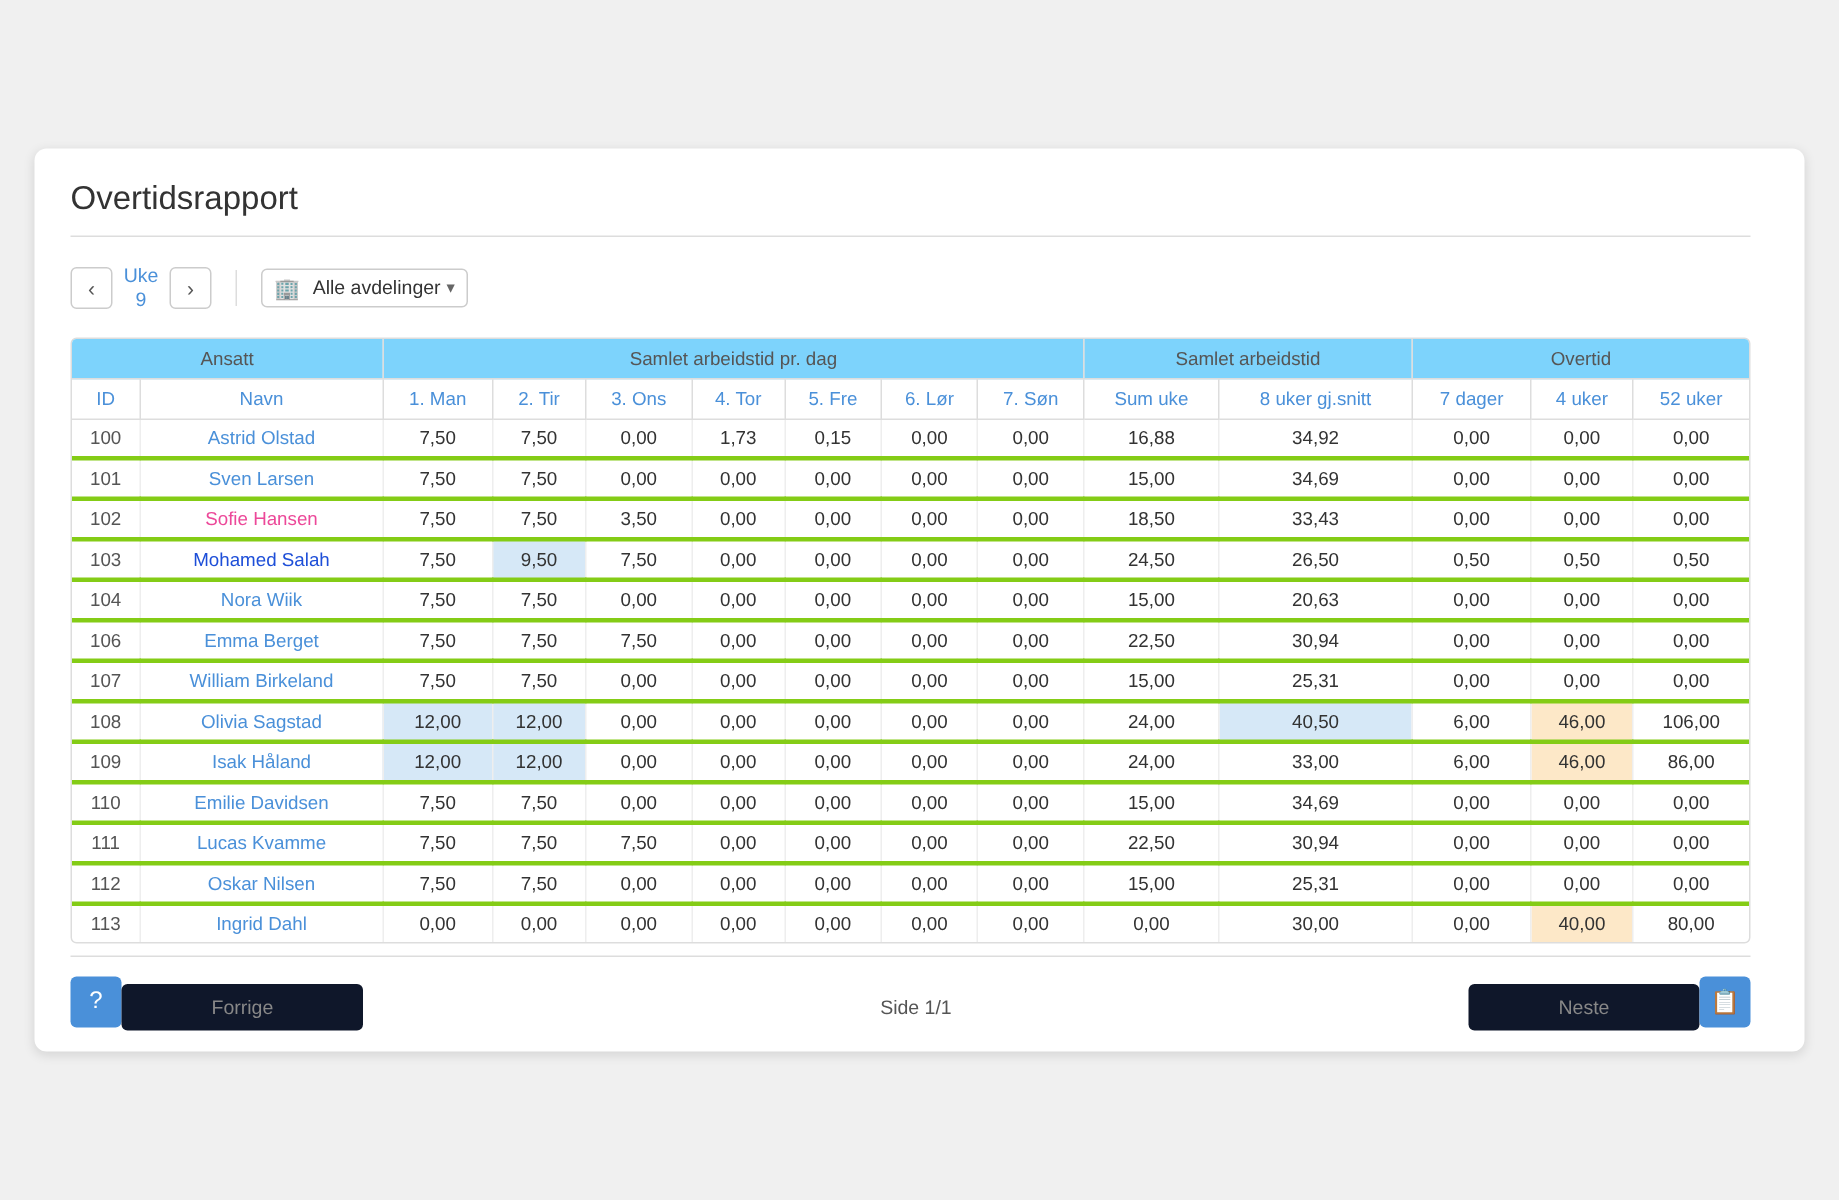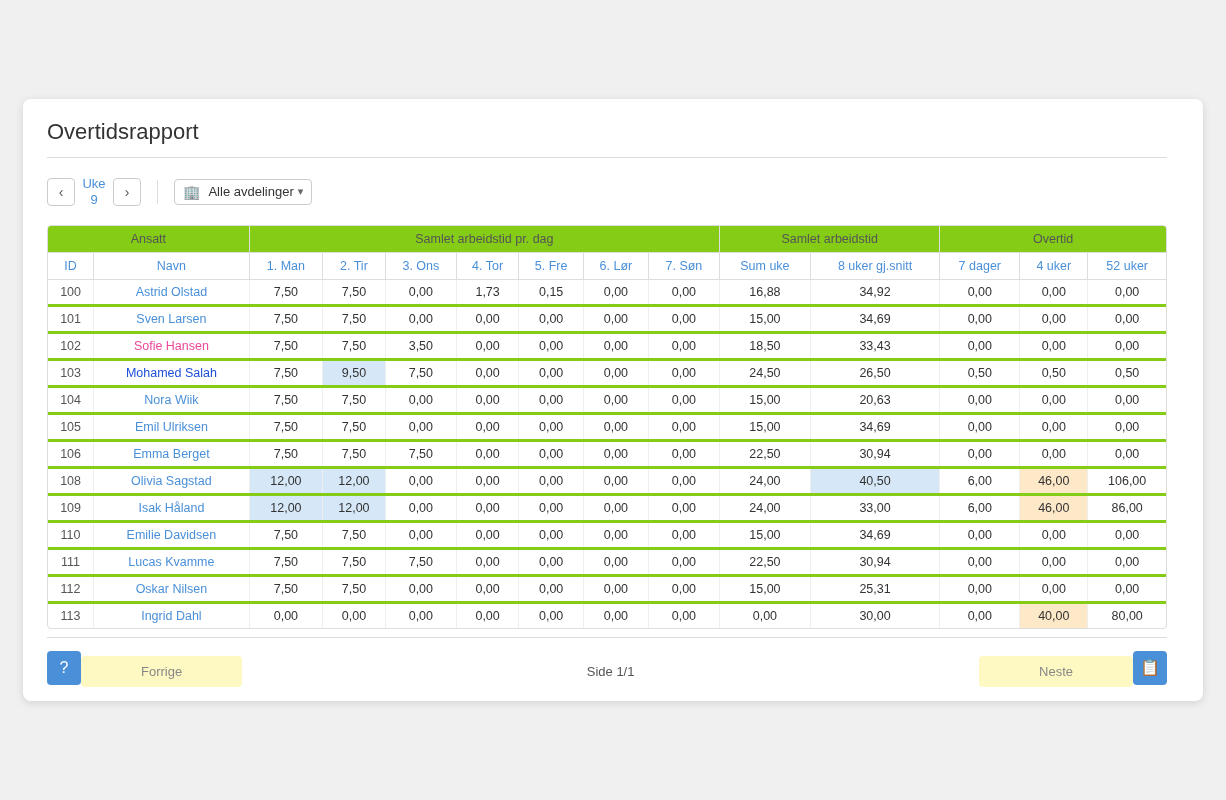--- a/index.html
+++ b/index.html
@@ -78,21 +78,21 @@
       border-radius: 4px;
       overflow: hidden;
       margin-bottom: 0;
     }
     table {
       width: 100%;
       border-collapse: collapse;
       font-size: 12.5px;
     }
     thead tr.group-header th {
-      background: #84cc16;
+      background: #7dd3fc;
       border-bottom: 1px solid #ddd;
       border-right: 1px solid #ddd;
       text-align: center;
       font-weight: 400;
       color: #555;
       padding: 6px 4px;
     }
     thead tr.group-header th:last-child { border-right: none; }
     thead tr.col-header th {
       background: #fff;
@@ -124,21 +124,21 @@
       color: #333;
     }
     .footer-bar {
       display: flex;
       justify-content: space-between;
       align-items: center;
       padding: 10px 0 10px 0;
       margin-top: 8px;
     }
     .footer-btn {
-      background: #fef9c3;
+      background: #0f172a;
       border: none;
       border-radius: 4px;
       padding: 8px 60px;
       color: #888;
       font-size: 13px;
       cursor: pointer;
     }
     .page-info { color: #555; font-size: 13px; }
     .icon-btn {
       width: 34px;
@@ -289,47 +289,47 @@
     <td>0,00</td>
     <td>0,00</td>
     <td>0,00</td>
     <td>15,00</td>
     <td class="">20,63</td>
     <td>0,00</td>
     <td class="">0,00</td>
     <td>0,00</td>
   </tr>
           <tr>
-    <td style="color:#555;">105</td>
-    <td style="color:#4a90d9;">Emil Ulriksen</td>
-    <td class="">7,50</td>
-    <td class="">7,50</td>
-    <td>0,00</td>
-    <td>0,00</td>
-    <td>0,00</td>
-    <td>0,00</td>
-    <td>0,00</td>
-    <td>15,00</td>
-    <td class="">34,69</td>
-    <td>0,00</td>
-    <td class="">0,00</td>
-    <td>0,00</td>
-  </tr>
-          <tr>
     <td style="color:#555;">106</td>
     <td style="color:#4a90d9;">Emma Berget</td>
     <td class="">7,50</td>
     <td class="">7,50</td>
     <td>7,50</td>
     <td>0,00</td>
     <td>0,00</td>
     <td>0,00</td>
     <td>0,00</td>
     <td>22,50</td>
     <td class="">30,94</td>
+    <td>0,00</td>
+    <td class="">0,00</td>
+    <td>0,00</td>
+  </tr>
+          <tr>
+    <td style="color:#555;">107</td>
+    <td style="color:#4a90d9;">William Birkeland</td>
+    <td class="">7,50</td>
+    <td class="">7,50</td>
+    <td>0,00</td>
+    <td>0,00</td>
+    <td>0,00</td>
+    <td>0,00</td>
+    <td>0,00</td>
+    <td>15,00</td>
+    <td class="">25,31</td>
     <td>0,00</td>
     <td class="">0,00</td>
     <td>0,00</td>
   </tr>
           <tr>
     <td style="color:#555;">108</td>
     <td style="color:#4a90d9;">Olivia Sagstad</td>
     <td class="highlight-blue">12,00</td>
     <td class="highlight-blue">12,00</td>
     <td>0,00</td>

